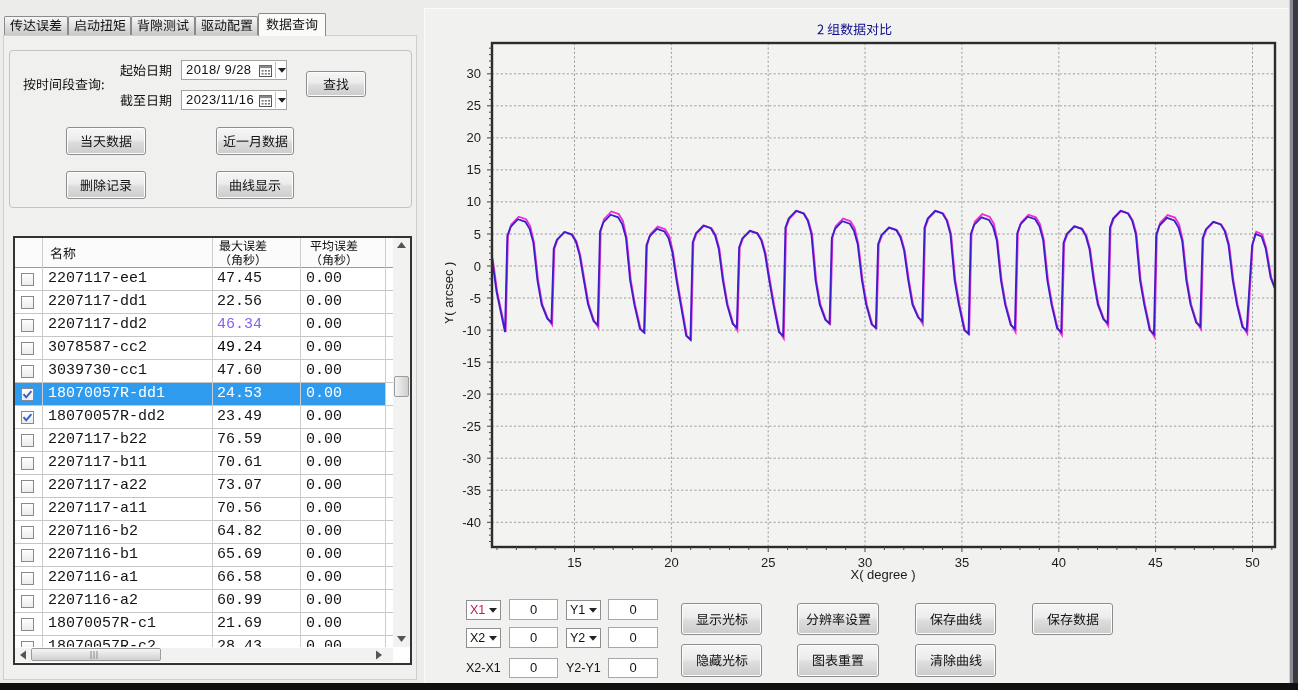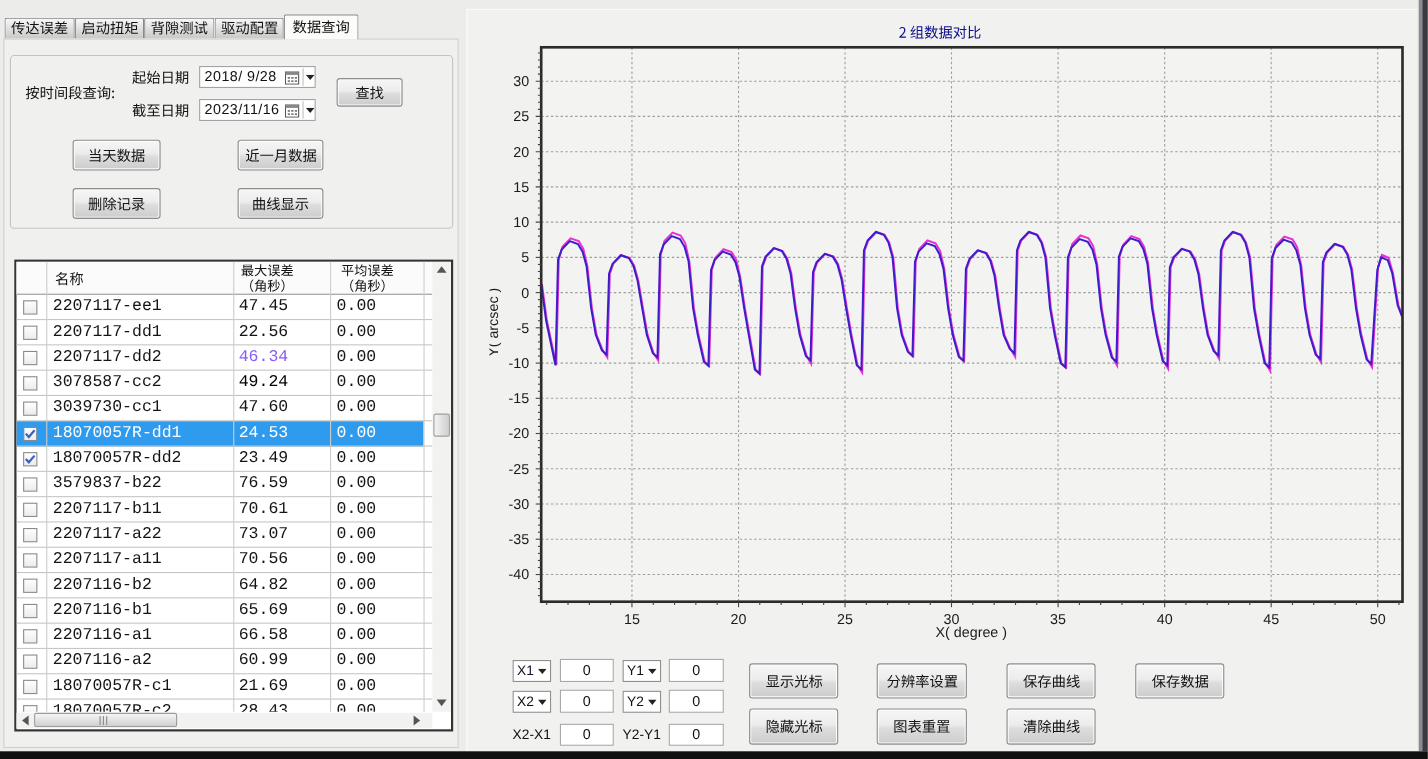--- a/index.html
+++ b/index.html
@@ -295,21 +295,21 @@
     <div style="position:absolute;left:0;top:115px;width:370px;height:23px;background:#2f9bef"></div>
     <div style="position:absolute;left:0;top:137px;width:378px;height:1px;background:#c6c6c6"></div>
     <div style="position:absolute;left:33px;top:115px;width:160px;height:22px;font:15px 'Liberation Mono';line-height:22px;color:#fff">18070057R-dd1</div>
     <div style="position:absolute;left:202px;top:115px;width:80px;height:22px;font:15px 'Liberation Mono';line-height:22px;color:#fff">24.53</div>
     <div style="position:absolute;left:291px;top:115px;width:80px;height:22px;font:15px 'Liberation Mono';line-height:22px;color:#fff">0.00</div>
     <div style="position:absolute;left:0;top:160px;width:378px;height:1px;background:#c6c6c6"></div>
     <div style="position:absolute;left:33px;top:138px;width:160px;height:22px;font:15px 'Liberation Mono';line-height:22px;color:#141414">18070057R-dd2</div>
     <div style="position:absolute;left:202px;top:138px;width:80px;height:22px;font:15px 'Liberation Mono';line-height:22px;color:#141414">23.49</div>
     <div style="position:absolute;left:291px;top:138px;width:80px;height:22px;font:15px 'Liberation Mono';line-height:22px;color:#141414">0.00</div>
     <div style="position:absolute;left:0;top:183px;width:378px;height:1px;background:#c6c6c6"></div>
-    <div style="position:absolute;left:33px;top:161px;width:160px;height:22px;font:15px 'Liberation Mono';line-height:22px;color:#141414">3579837-b22</div>
+    <div style="position:absolute;left:33px;top:161px;width:160px;height:22px;font:15px 'Liberation Mono';line-height:22px;color:#141414">2207117-b22</div>
     <div style="position:absolute;left:202px;top:161px;width:80px;height:22px;font:15px 'Liberation Mono';line-height:22px;color:#141414">76.59</div>
     <div style="position:absolute;left:291px;top:161px;width:80px;height:22px;font:15px 'Liberation Mono';line-height:22px;color:#141414">0.00</div>
     <div style="position:absolute;left:0;top:206px;width:378px;height:1px;background:#c6c6c6"></div>
     <div style="position:absolute;left:33px;top:184px;width:160px;height:22px;font:15px 'Liberation Mono';line-height:22px;color:#141414">2207117-b11</div>
     <div style="position:absolute;left:202px;top:184px;width:80px;height:22px;font:15px 'Liberation Mono';line-height:22px;color:#141414">70.61</div>
     <div style="position:absolute;left:291px;top:184px;width:80px;height:22px;font:15px 'Liberation Mono';line-height:22px;color:#141414">0.00</div>
     <div style="position:absolute;left:0;top:229px;width:378px;height:1px;background:#c6c6c6"></div>
     <div style="position:absolute;left:33px;top:207px;width:160px;height:22px;font:15px 'Liberation Mono';line-height:22px;color:#141414">2207117-a22</div>
     <div style="position:absolute;left:202px;top:207px;width:80px;height:22px;font:15px 'Liberation Mono';line-height:22px;color:#141414">73.07</div>
     <div style="position:absolute;left:291px;top:207px;width:80px;height:22px;font:15px 'Liberation Mono';line-height:22px;color:#141414">0.00</div>
@@ -575,21 +575,21 @@
     <text x="323.2" y="537" text-anchor="middle" font-family="Liberation Sans" font-size="13" fill="#1c1c1c">25</text>
     <text x="420.0" y="537" text-anchor="middle" font-family="Liberation Sans" font-size="13" fill="#1c1c1c">30</text>
     <text x="516.9" y="537" text-anchor="middle" font-family="Liberation Sans" font-size="13" fill="#1c1c1c">35</text>
     <text x="613.8" y="537" text-anchor="middle" font-family="Liberation Sans" font-size="13" fill="#1c1c1c">40</text>
     <text x="710.6" y="537" text-anchor="middle" font-family="Liberation Sans" font-size="13" fill="#1c1c1c">45</text>
     <text x="807.5" y="537" text-anchor="middle" font-family="Liberation Sans" font-size="13" fill="#1c1c1c">50</text>
     <text x="438" y="549" text-anchor="middle" font-family="Liberation Sans" font-size="13" fill="#1c1c1c">X( degree )</text>
     <text x="8" y="263" text-anchor="middle" font-family="Liberation Sans" font-size="13" fill="#1c1c1c" transform="rotate(-90 8 263)">Y( arcsec )</text>
   </svg>
 <div class="combo" style="left:466px;top:600px;width:35px;height:20px"></div>
-<div style="position:absolute;left:470px;top:600px;font:12.5px 'Liberation Sans';color:#0f172a;line-height:20px">X1</div>
+<div style="position:absolute;left:470px;top:600px;font:12.5px 'Liberation Sans';color:#be185d;line-height:20px">X1</div>
 <svg style="position:absolute;left:489px;top:608px" width="8" height="5">
     <path d="M0,0 h8 l-4,4.8 z" fill="#222"></path>
   </svg>
 <div class="combo" style="left:566px;top:600px;width:35px;height:20px"></div>
 <div style="position:absolute;left:570px;top:600px;font:12.5px 'Liberation Sans';color:#111;line-height:20px">Y1</div>
 <svg style="position:absolute;left:589px;top:608px" width="8" height="5">
     <path d="M0,0 h8 l-4,4.8 z" fill="#222"></path>
   </svg>
 <div class="combo" style="left:466px;top:628px;width:35px;height:20px"></div>
 <div style="position:absolute;left:470px;top:628px;font:12.5px 'Liberation Sans';color:#111;line-height:20px">X2</div>

